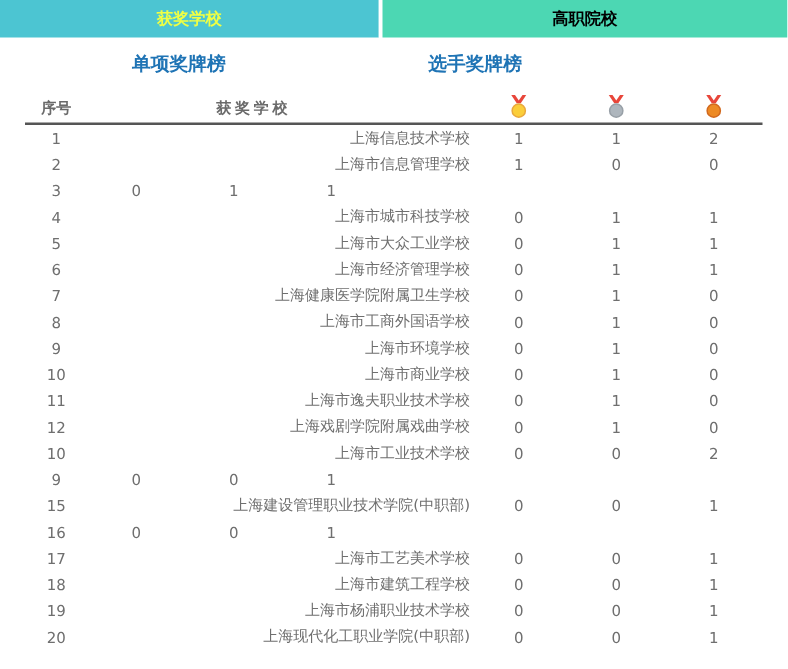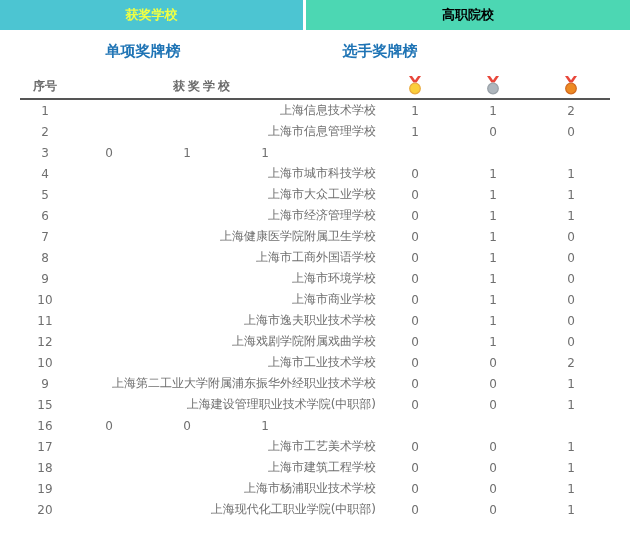--- a/index.html
+++ b/index.html
@@ -178,21 +178,20 @@
   <div class="trow">
     <span class="c1">10</span>
     <span class="c2">上海市工业技术学校</span>
     <span class="c3">0</span>
     <span class="c4">0</span>
     <span class="c5">2</span>
   </div>
 
   <div class="trow">
     <span class="c1">9</span>
-    <span class="c2">上海第二工业大学附属浦东振华外经职业技术学校</span>
     <span class="c3">0</span>
     <span class="c4">0</span>
     <span class="c5">1</span>
   </div>
 
   <div class="trow">
     <span class="c1">15</span>
     <span class="c2">上海建设管理职业技术学院(中职部)</span>
     <span class="c3">0</span>
     <span class="c4">0</span>

